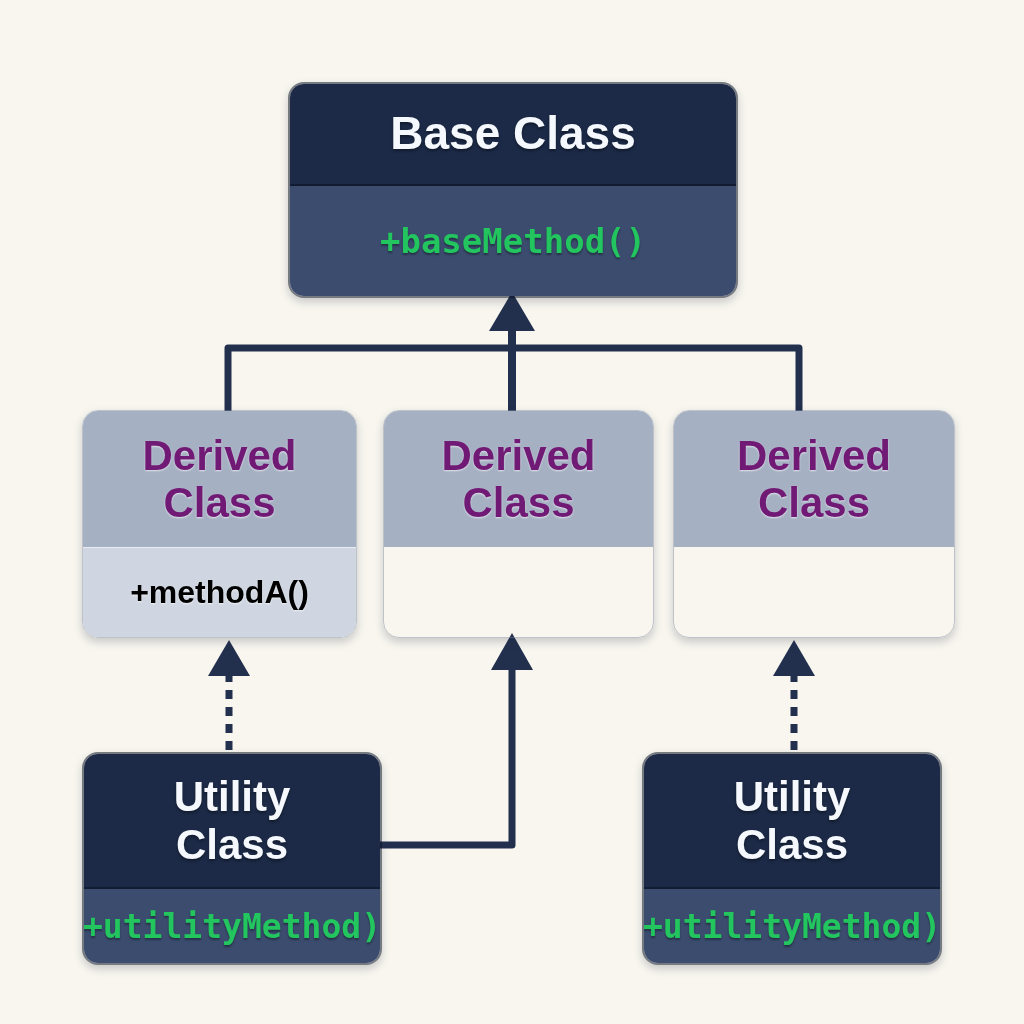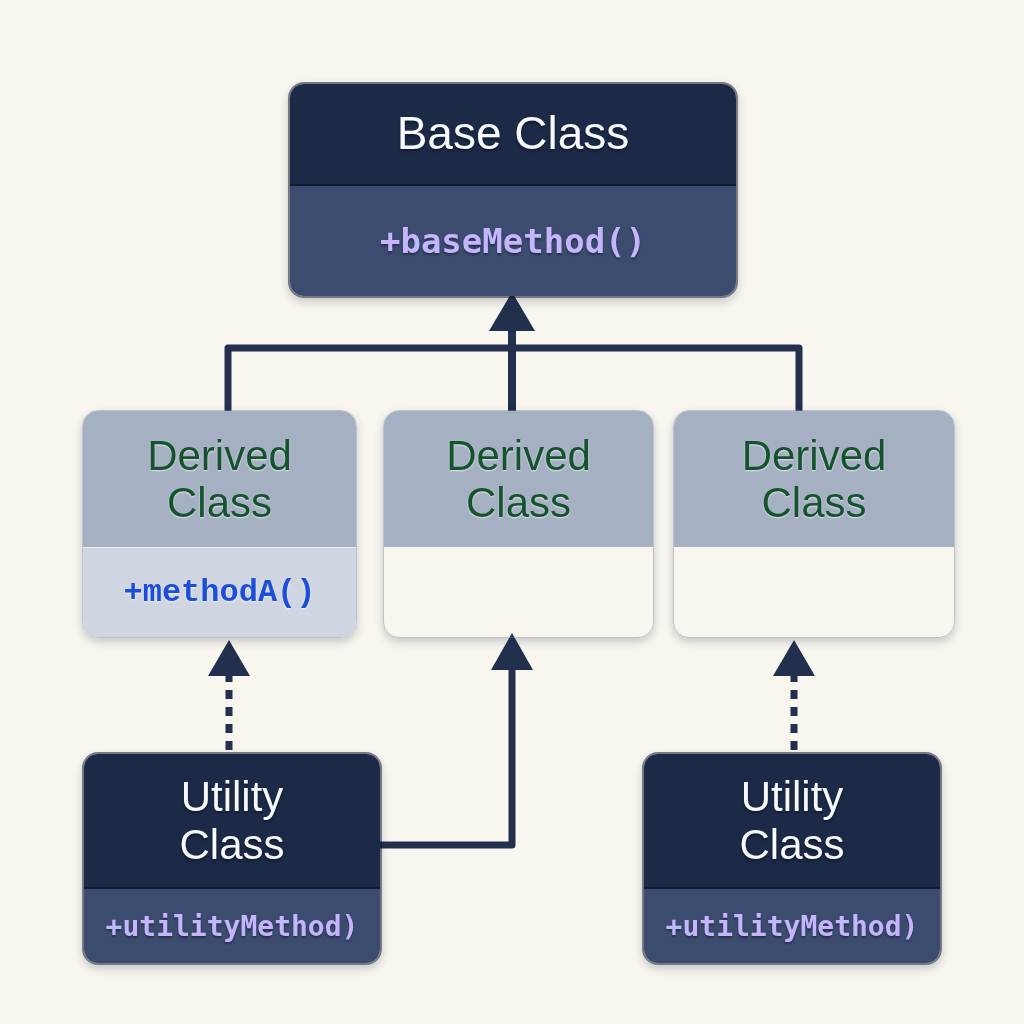--- a/index.html
+++ b/index.html
@@ -40,44 +40,44 @@
     justify-content: center;
     text-align: center;
     flex: 1 1 auto;
   }
 
   .node.dark { border: 2px solid rgba(10, 18, 36, 0.55); }
   .node.dark .hdr { background: #1c2a47; border-bottom: 2px solid rgba(9, 16, 32, 0.55); }
   .node.dark .bdy { background: #3b4c6e; }
   .node.dark .title {
     color: #f5f8fc;
-    font-weight: normal;
+    font-weight: bold;
     line-height: 1.12;
     text-shadow: 0 2px 3px rgba(0, 0, 0, 0.38);
   }
   .node.dark .method {
-    color: #c4b5fd;
+    color: #22c55e;
     font-family: "DejaVu Sans Mono", monospace;
     font-weight: bold;
     text-shadow: 0 2px 2px rgba(0, 0, 0, 0.35);
     white-space: nowrap;
   }
 
   .node.light { border: 1px solid rgba(120, 132, 156, 0.45); }
   .node.light .hdr { background: #a6b0c3; }
   .node.light .bdy { background: #cfd6e1; border-top: 1px solid rgba(255,255,255,0.55); }
   .node.light .title {
-    color: #14532d;
-    font-weight: normal;
+    color: #701a75;
+    font-weight: bold;
     line-height: 1.12;
     text-shadow: 0 1px 2px rgba(255, 255, 255, 0.65);
   }
   .node.light .method {
-    color: #1d4ed8;
-    font-family: Liberation Mono, monospace;
+    color: #000000;
+    font-family: Liberation Sans, sans-serif;
     font-weight: bold;
     text-shadow: 0 1px 2px rgba(255, 255, 255, 0.7);
     white-space: nowrap;
   }
 
   
   .node-base   { left: 288px; top:  82px; width: 446px; height: 212px; }
   .node-base .hdr { height: 100px; }
   .node-base .title  { font-size: 46px; }
   .node-base .method { font-size: 34px; }
@@ -86,21 +86,21 @@
   .node-dm { left: 383px; top: 410px; width: 269px; height: 226px; }
   .node-dr { left: 673px; top: 410px; width: 280px; height: 226px; }
   .node-dl .hdr, .node-dm .hdr, .node-dr .hdr { height: 136px; }
   .node-dl .title, .node-dm .title, .node-dr .title { font-size: 42px; max-width: 200px; }
   .node-dl .method, .node-dm .method, .node-dr .method { font-size: 32px; }
 
   .node-ul { left:  82px; top: 752px; width: 296px; height: 209px; }
   .node-ur { left: 642px; top: 752px; width: 296px; height: 209px; }
   .node-ul .hdr, .node-ur .hdr { height: 133px; }
   .node-ul .title, .node-ur .title { font-size: 42px; max-width: 190px; }
-  .node-ul .method, .node-ur .method { font-size: 28px; }
+  .node-ul .method, .node-ur .method { font-size: 33px; }
 </style>
 </head>
 <body>
 
 <div class="stage">
 
   <svg class="connectors" viewBox="0 0 1024 1024">
 
     <path d="M228 414 L228 348 L799 348 L799 414" fill="none" stroke-width="7" stroke-linejoin="round" stroke-linecap="butt" stroke="#22304e"></path>
 

